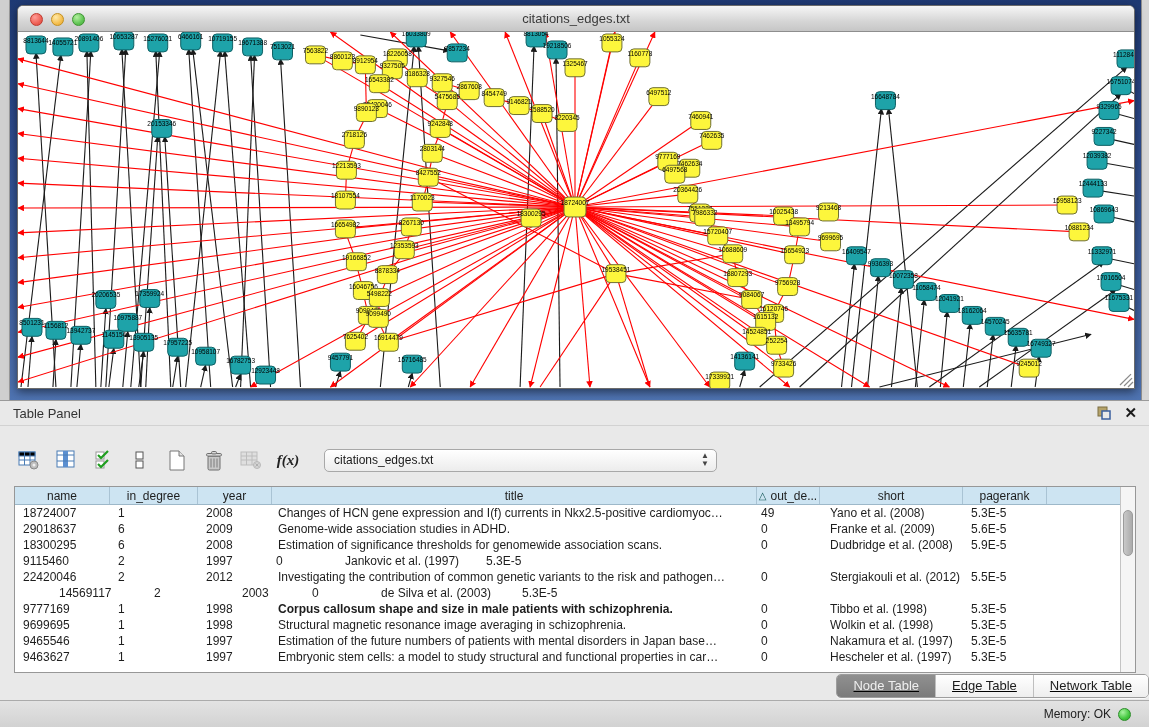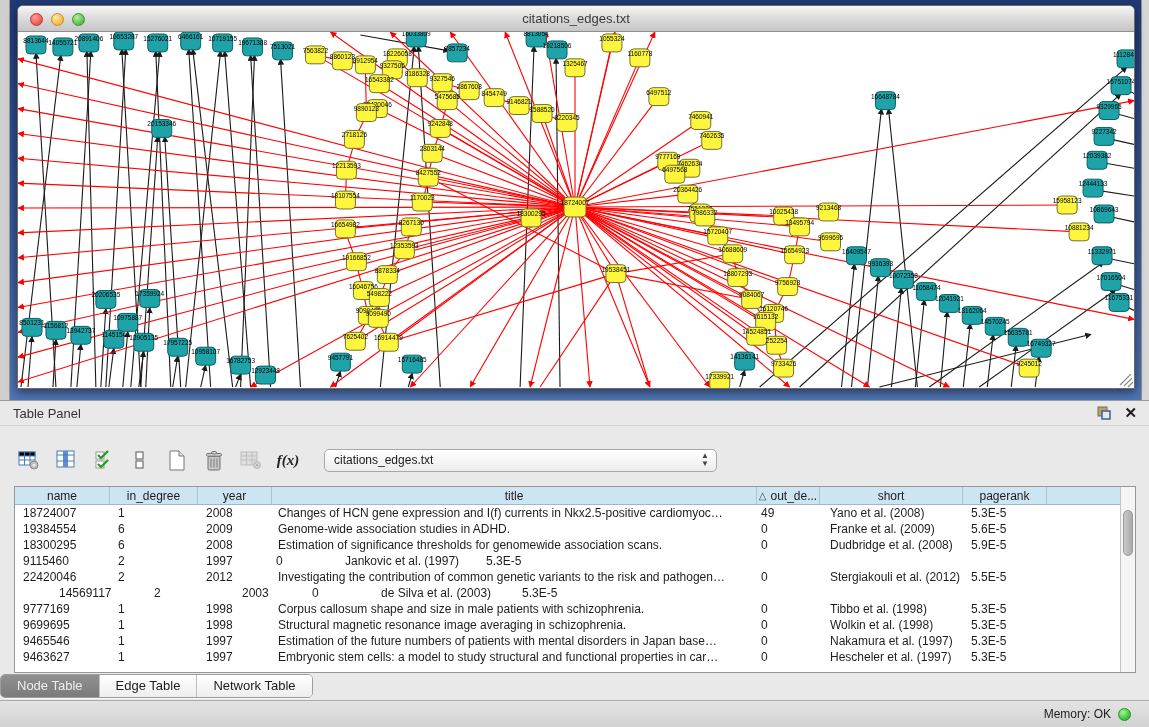--- a/index.html
+++ b/index.html
@@ -50,21 +50,21 @@
                 border:1px solid #979797; background:#fff; overflow:hidden; }
   .thead { display:flex; height:18px; background:#cde4f2; border-bottom:1px solid #9db8c9; font-size:12px; color:#1d1d1d; }
   .th { display:flex; align-items:center; justify-content:center; border-right:1px solid #a9c3d4; overflow:hidden; white-space:nowrap; }
   .th .sort { color:#155; font-size:10px; margin-right:4px; }
   .trow { display:flex; height:16px; font-size:12px; color:#1d1d1d; background:#fff; }
   .td { overflow:hidden; white-space:nowrap; text-overflow:clip; line-height:16px; }
   .vscroll { position:absolute; right:0; top:0; bottom:0; width:15px; background:#f5f5f5; border-left:1px solid #c4c4c4; }
   .vthumb { position:absolute; left:2px; top:23px; width:10px; height:46px; border-radius:5px;
             background:linear-gradient(90deg,#c9c9c9,#ababab); border:1px solid #9b9b9b; }
 
-  .tabs { position:absolute; left:0; right:0; top:273px; display:flex; justify-content:flex-start; }
+  .tabs { position:absolute; left:0; right:0; top:273px; display:flex; justify-content:flex-end;text-decoration:underline; }
   .seg { display:flex; border:1px solid #9d9d9d; border-radius:5px; overflow:hidden;
          box-shadow:0 1px 0 rgba(255,255,255,.7); font-size:13px; }
   .seg .tab { padding:3px 16px 4px; background:linear-gradient(180deg,#ffffff,#eeeeee); color:#1c1c1c; border-right:1px solid #bfbfbf; }
   .seg .tab:last-child { border-right:none; }
   .seg .tab.active { background:linear-gradient(180deg,#909090,#7b7b7b); color:#efefef; }
 
   .statusbar { position:absolute; left:0; bottom:0; width:1149px; height:27px;
                background:linear-gradient(180deg,#e3e3e3,#d2d2d2); border-top:1px solid #ababab;
                display:flex; align-items:center; justify-content:flex-end; padding-right:18px; gap:7px; }
   .statusbar .mem { font-size:12px; color:#222; }
@@ -866,21 +866,21 @@
           <div class="trow">
             <div class="td" style="width: 95px; padding-left: 8px;">18724007</div>
             <div class="td" style="width: 88px; padding-left: 8px;">1</div>
             <div class="td" style="width: 74px; padding-left: 8px;">2008</div>
             <div class="td" style="width: 485px; padding-left: 6px;">Changes of HCN gene expression and I(f) currents in Nkx2.5-positive cardiomyoc…</div>
             <div class="td" style="width: 63px; padding-left: 4px;">49</div>
             <div class="td" style="width: 143px; padding-left: 10px;">Yano et al. (2008)</div>
             <div class="td" style="width: 84px; padding-left: 8px;">5.3E-5</div>
           </div>
           <div class="trow">
-            <div class="td" style="width: 95px; padding-left: 8px;">19384554</div>
+            <div class="td" style="width: 95px; padding-left: 8px;">29018637</div>
             <div class="td" style="width: 88px; padding-left: 8px;">6</div>
             <div class="td" style="width: 74px; padding-left: 8px;">2009</div>
             <div class="td" style="width: 485px; padding-left: 6px;">Genome-wide association studies in ADHD.</div>
             <div class="td" style="width: 63px; padding-left: 4px;">0</div>
             <div class="td" style="width: 143px; padding-left: 10px;">Franke et al. (2009)</div>
             <div class="td" style="width: 84px; padding-left: 8px;">5.6E-5</div>
           </div>
           <div class="trow">
             <div class="td" style="width: 95px; padding-left: 8px;">18300295</div>
             <div class="td" style="width: 88px; padding-left: 8px;">6</div>
@@ -912,21 +912,21 @@
             <div class="td" style="width: 88px; padding-left: 8px;">2</div>
             <div class="td" style="width: 74px; padding-left: 8px;">2003</div>
             <div class="td" style="width: 63px; padding-left: 4px;">0</div>
             <div class="td" style="width: 143px; padding-left: 10px;">de Silva et al. (2003)</div>
             <div class="td" style="width: 84px; padding-left: 8px;">5.3E-5</div>
           </div>
           <div class="trow">
             <div class="td" style="width: 95px; padding-left: 8px;">9777169</div>
             <div class="td" style="width: 88px; padding-left: 8px;">1</div>
             <div class="td" style="width: 74px; padding-left: 8px;">1998</div>
-            <div class="td" style="width: 485px; padding-left: 6px;">Corpus callosum shape and size in male patients with schizophrenia.</div>
+            <div class="td" style="width: 485px; padding-left: 6px; font-weight: bold;">Corpus callosum shape and size in male patients with schizophrenia.</div>
             <div class="td" style="width: 63px; padding-left: 4px;">0</div>
             <div class="td" style="width: 143px; padding-left: 10px;">Tibbo et al. (1998)</div>
             <div class="td" style="width: 84px; padding-left: 8px;">5.3E-5</div>
           </div>
           <div class="trow">
             <div class="td" style="width: 95px; padding-left: 8px;">9699695</div>
             <div class="td" style="width: 88px; padding-left: 8px;">1</div>
             <div class="td" style="width: 74px; padding-left: 8px;">1998</div>
             <div class="td" style="width: 485px; padding-left: 6px;">Structural magnetic resonance image averaging in schizophrenia.</div>
             <div class="td" style="width: 63px; padding-left: 4px;">0</div>

